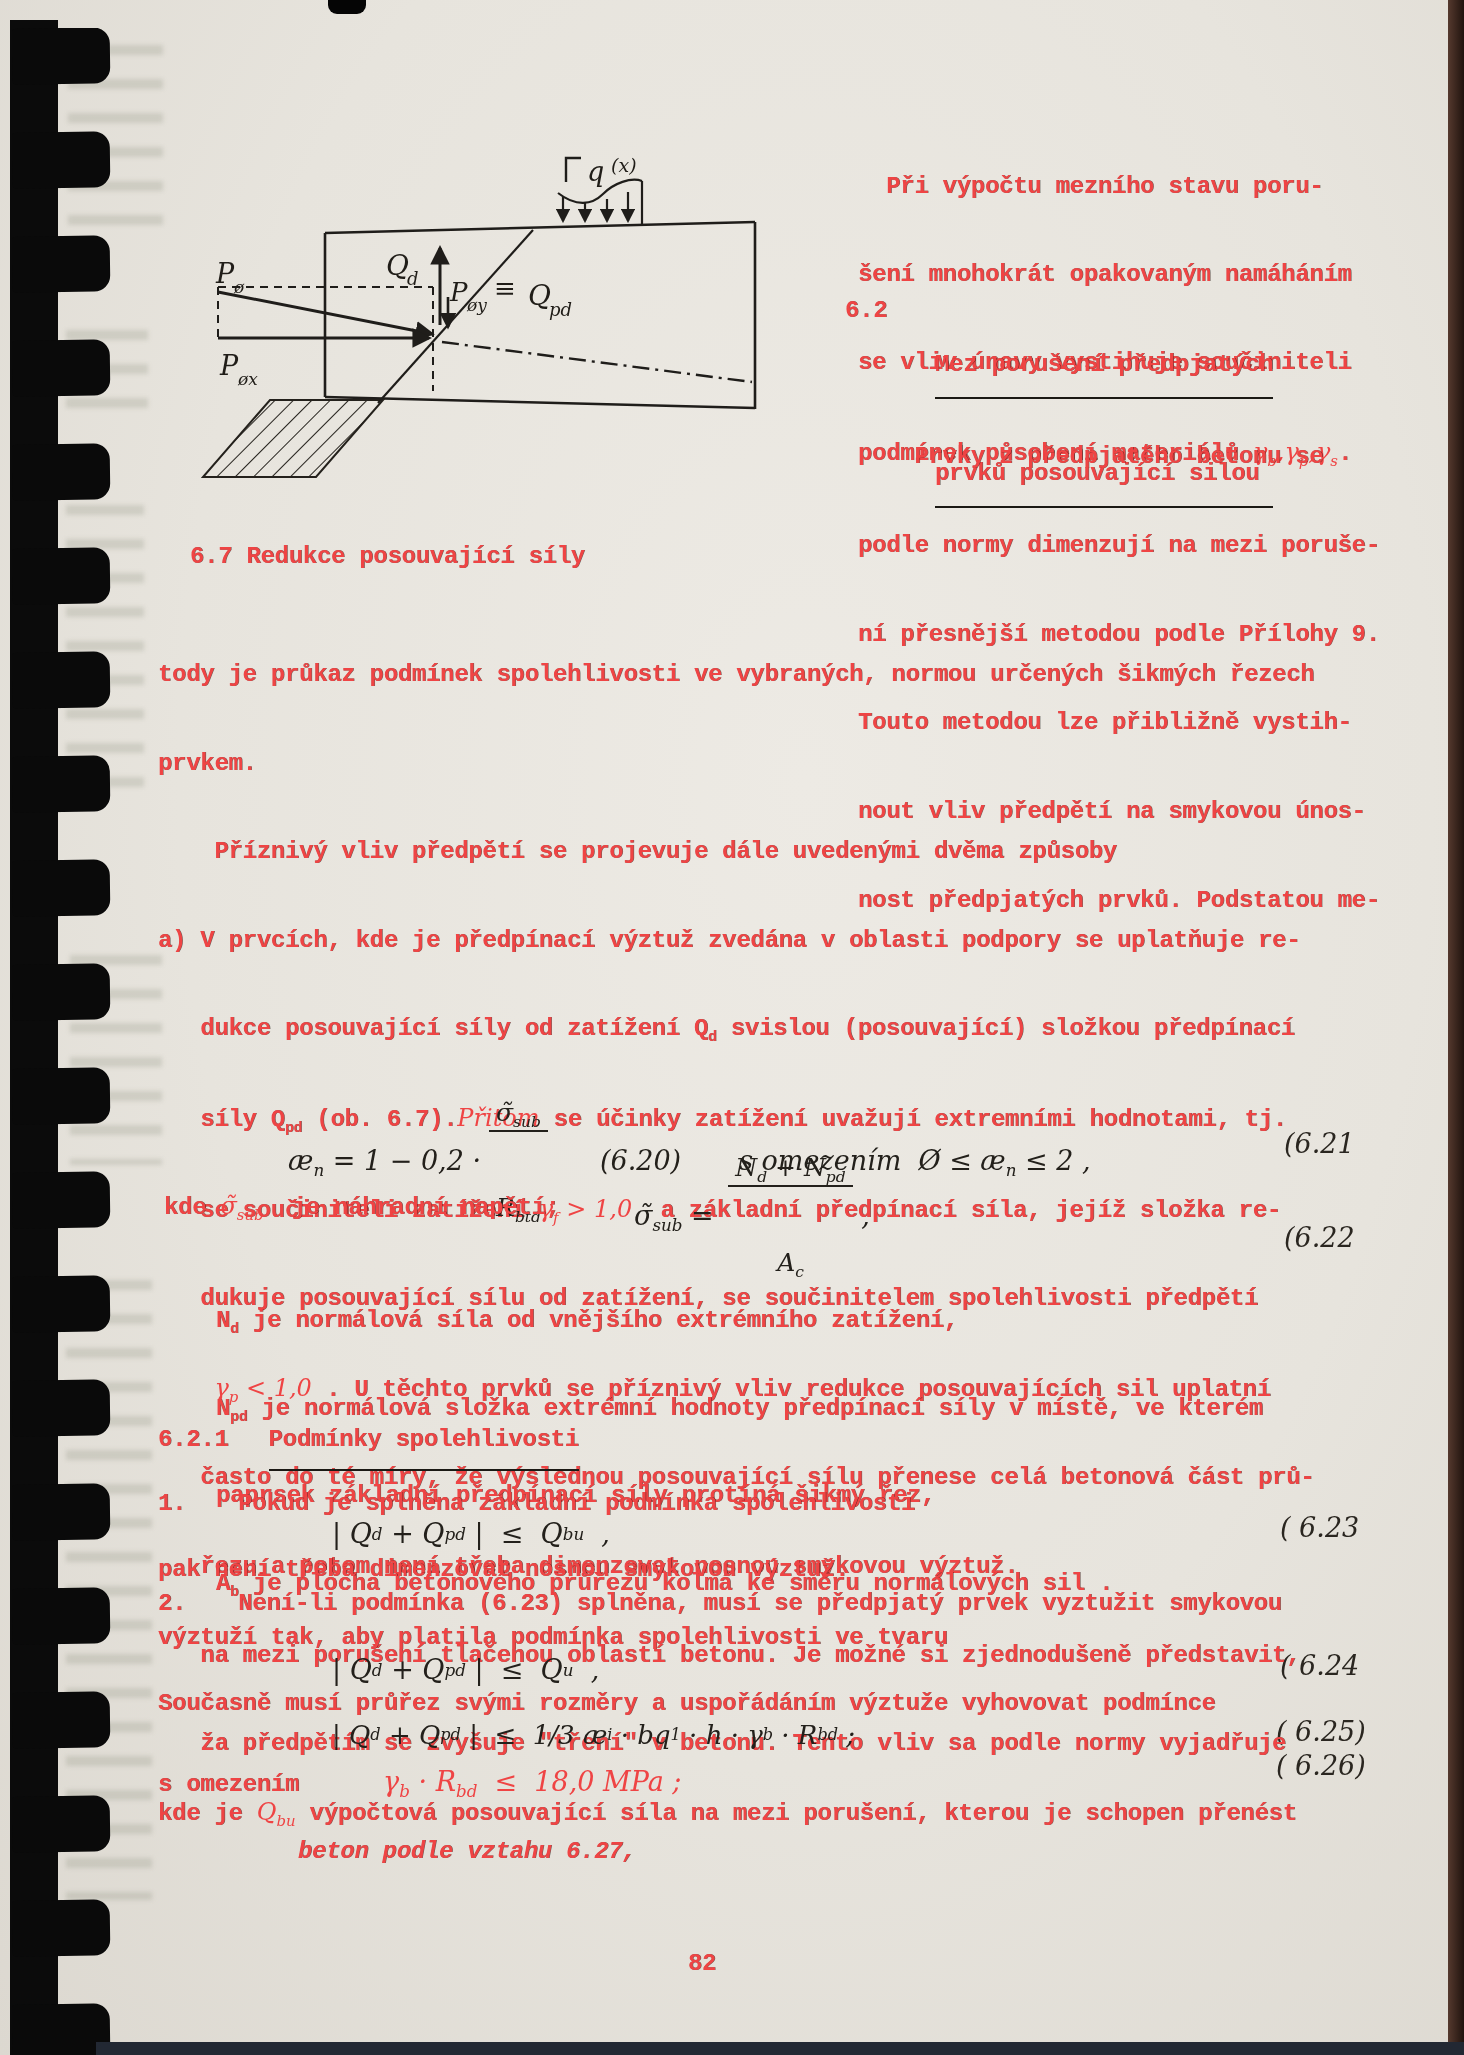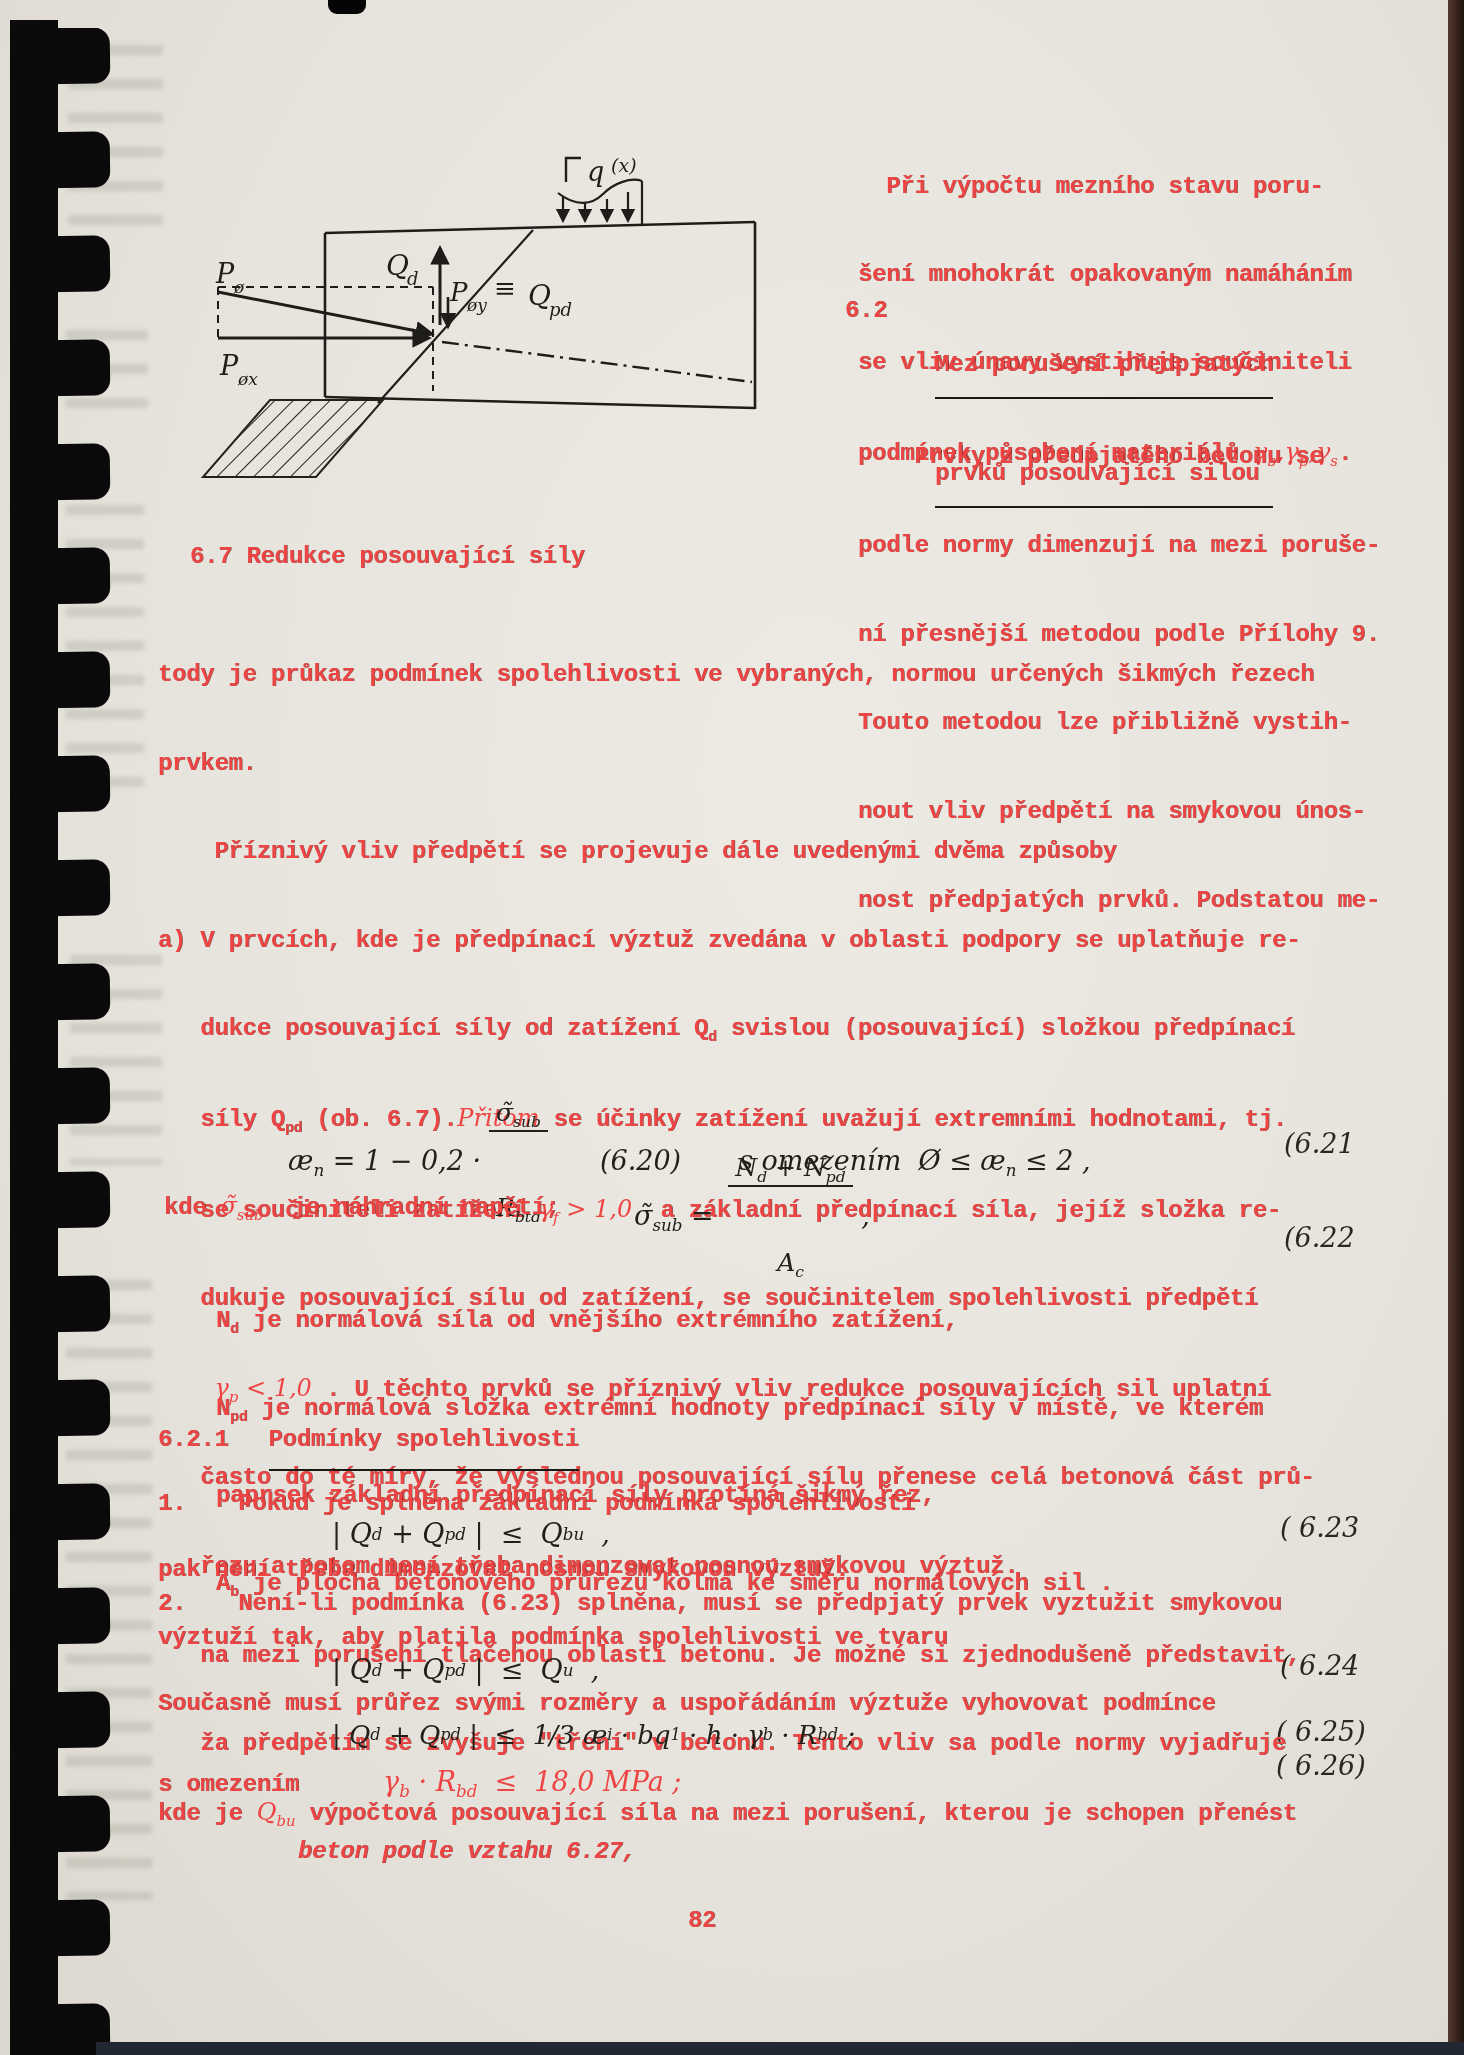--- a/index.html
+++ b/index.html
@@ -235,15 +235,15 @@
   <div class="mtag" style="left:1276px;top:1716px;">( 6.25)</div>
   <div class="t z2" style="left:158px;top:1758px;display:flex;align-items:baseline;">
     <span>s omezením</span>
     <span class="hw" style="font-size:27px;margin-left:84px;">γ<sub>b</sub> · R<sub>bd</sub>  ≤  18,0 MPa ;</span>
   </div>
   <div class="mtag" style="left:1276px;top:1750px;">( 6.26)</div>
 
   <div class="t z2" style="left:158px;top:1798px;">kde je <span class="hw">Q<sub>bu</sub></span> výpočtová posouvající síla na mezi porušení, kterou je schopen přenést</div>
   <div class="t z2" style="left:298px;top:1838px;font-style:italic;">beton podle vztahu 6.27,</div>
 
-  <div class="t z2" style="left:688px;top:1907px;">82</div>
+  <div class="t z2" style="left:688px;top:1950px;">82</div>
 
 </div>
 
 </body></html>

